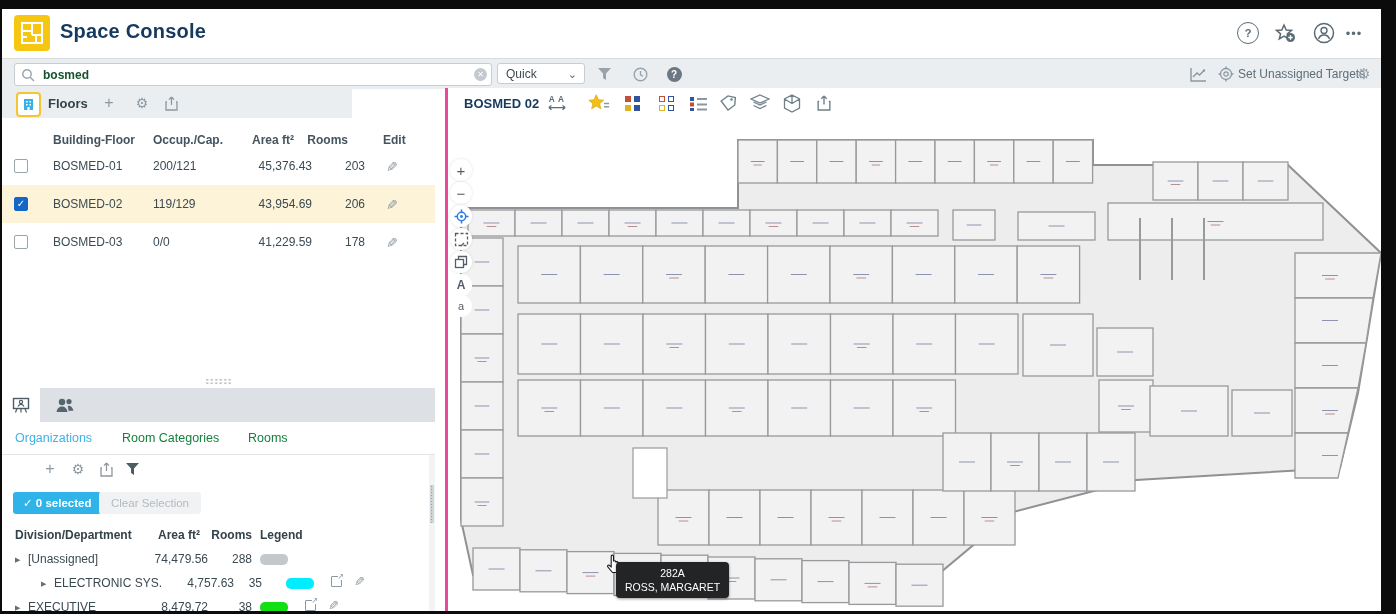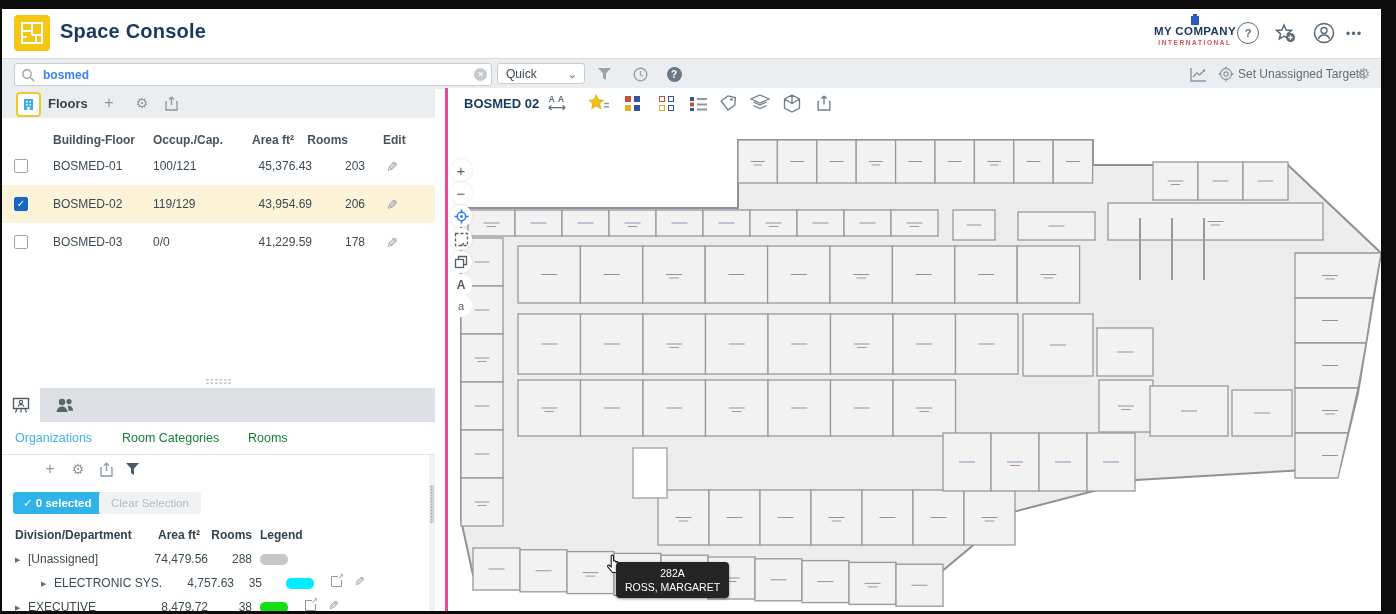--- a/index.html
+++ b/index.html
@@ -14,29 +14,29 @@
   .brand{position:absolute;left:1128px;top:5px;width:130px;text-align:center;line-height:1;}
   .brand .b-ico{display:block;margin:0 auto 1px auto;}
   .brand .b1{font-size:11.5px;font-weight:700;color:#1b3a63;letter-spacing:.4px;}
   .brand .b2{font-size:6.5px;font-weight:700;color:#d9534f;letter-spacing:1.6px;margin-top:2px;}
   .hicon{position:absolute;top:12px;width:24px;height:24px;display:flex;align-items:center;justify-content:center;color:#5a6b76;}
   .circle-o{width:20px;height:20px;border:1.6px solid #5a6b76;border-radius:50%;display:flex;align-items:center;justify-content:center;font-size:11px;font-weight:700;}
 
   
   .toolrow{position:absolute;left:0;top:49px;width:1379px;height:30px;background:#ebeef1;border-top:1px solid #d9dcdf;}
   .search{position:absolute;left:12px;top:4px;width:476px;height:21px;background:#fff;border:1px solid #c7cdd2;border-radius:3px;}
-  .search input{position:absolute;left:26px;top:1px;width:420px;height:17px;border:0;outline:0;font-size:12px;color:#3b82f6;background:transparent;font-family:inherit;font-weight:600;}
+  .search input{position:absolute;left:26px;top:1px;width:420px;height:17px;border:0;outline:0;font-size:12px;color:#14532d;background:transparent;font-family:inherit;font-weight:600;}
   .clearx{position:absolute;right:4px;top:3.5px;width:13px;height:13px;border-radius:50%;background:#c3c9cf;color:#fff;font-size:8px;line-height:13px;text-align:center;}
   .quick{position:absolute;left:495px;top:4px;width:88px;height:21px;background:#fff;border:1px solid #c7cdd2;border-radius:3px;font-size:12px;color:#3c4a52;line-height:20px;padding-left:8px;box-sizing:border-box;}
   .quick .chev{position:absolute;right:7px;top:0px;color:#5a6b76;font-size:11px;}
   .tr-ico{position:absolute;top:5px;width:20px;height:20px;display:flex;align-items:center;justify-content:center;}
   .occ-label{position:absolute;left:1236px;top:8px;font-size:12px;color:#5d6e79;}
 
   
-  .floors-head{position:absolute;left:0;top:79px;width:433px;height:30px;background:#ebeef1;}
+  .floors-head{position:absolute;left:0;top:79px;width:350px;height:30px;background:#ebeef1;}
   .bld-box{position:absolute;left:14px;top:4px;width:21px;height:21px;background:#fff;border:2px solid #f2c531;border-radius:4px;display:flex;align-items:center;justify-content:center;}
   .floors-title{position:absolute;left:46px;top:8px;font-size:13px;font-weight:700;color:#33424b;}
   .gico{color:#8b98a0;}
   .fh-ico{position:absolute;top:6px;width:18px;height:18px;display:flex;align-items:center;justify-content:center;}
 
   .ftable-header{position:absolute;left:0;top:112px;width:433px;height:26px;font-size:12px;font-weight:700;color:#44545e;}
   .frow{position:absolute;left:0;width:433px;height:38px;font-size:12px;color:#3a4a53;background:#fff;}
   .frow.sel{background:#fcf3d8;}
   .fcheck{position:absolute;left:12px;top:12px;width:14px;height:14px;border:1.5px solid #9aa4ab;border-radius:2px;background:#fff;box-sizing:border-box;text-align:center;line-height:11px;font-size:10px;color:#fff;}
   .fcheck.on{background:#1467c6;border-color:#1467c6;}
@@ -88,28 +88,20 @@
 
   <div class="topbar">
     <div class="applogo">
       <svg width="36" height="36" viewBox="0 0 36 36">
         <rect x="8" y="8" width="20" height="20" fill="none" stroke="#fff" stroke-width="2"></rect>
         <path d="M18 8 V16 M18 16 H8 M18 16 V20 M18 20 H28 M22 20 V28 M13 22 H8" stroke="#fff" stroke-width="2" fill="none"></path>
       </svg>
     </div>
     <div class="apptitle">Space Console</div>
 
-    <div class="brand">
-      <svg class="b-ico" width="14" height="11" viewBox="0 0 14 11">
-        <rect x="3" y="2" width="8" height="9" fill="#2d5bbf"></rect>
-            <rect x="5" y="0" width="4" height="3" fill="#2d5bbf"></rect>
-      </svg>
-      <div class="b1">MY COMPANY</div>
-      <div class="b2">INTERNATIONAL</div>
-    </div>
 
     <div class="hicon" style="left:1234px">
           <span class="circle-o">?</span>
         </div>
     <div class="hicon" style="left:1271px">
       <svg width="22" height="20" viewBox="0 0 22 20">
         <path d="M10 2 L12.2 7 L17.5 7.4 L13.4 10.8 L14.7 16 L10 13.1 L5.3 16 L6.6 10.8 L2.5 7.4 L7.8 7 Z" fill="none" stroke="#5a6b76" stroke-width="1.5"></path>
         <circle cx="16.5" cy="14.5" r="4.5" fill="#5a6b76"></circle>
             <path d="M16.5 12.3 V16.7 M14.3 14.5 H18.7" stroke="#fff" stroke-width="1.3"></path>
       </svg>
@@ -193,21 +185,21 @@
     <span class="fc" style="left:51px">Building-Floor</span>
     <span class="fc" style="left:151px">Occup./Cap.</span>
     <span class="fc" style="right:141px">Area ft²</span>
     <span class="fc" style="right:87px">Rooms</span>
     <span class="fc" style="left:381px">Edit</span>
   </div>
   <div id="floors-rows">
         <div class="frow" style="top: 138px;">
           <div class="fcheck"></div>
           <span class="fc" style="left: 51px;">BOSMED-01</span>
-          <span class="fc" style="left: 151px;">100/121</span>
+          <span class="fc" style="left: 151px;">200/121</span>
           <span class="fc" style="right: 123px;">45,376.43</span>
           <span class="fc" style="right: 70px;">203</span>
           <span class="fc" style="left: 384px;"><span class="pencil">✎</span></span>
         </div>
         <div class="frow sel" style="top: 176px;">
           <div class="fcheck on">✓</div>
           <span class="fc" style="left: 51px;">BOSMED-02</span>
           <span class="fc" style="left: 151px;">119/129</span>
           <span class="fc" style="right: 123px;">43,954.69</span>
           <span class="fc" style="right: 70px;">206</span>

